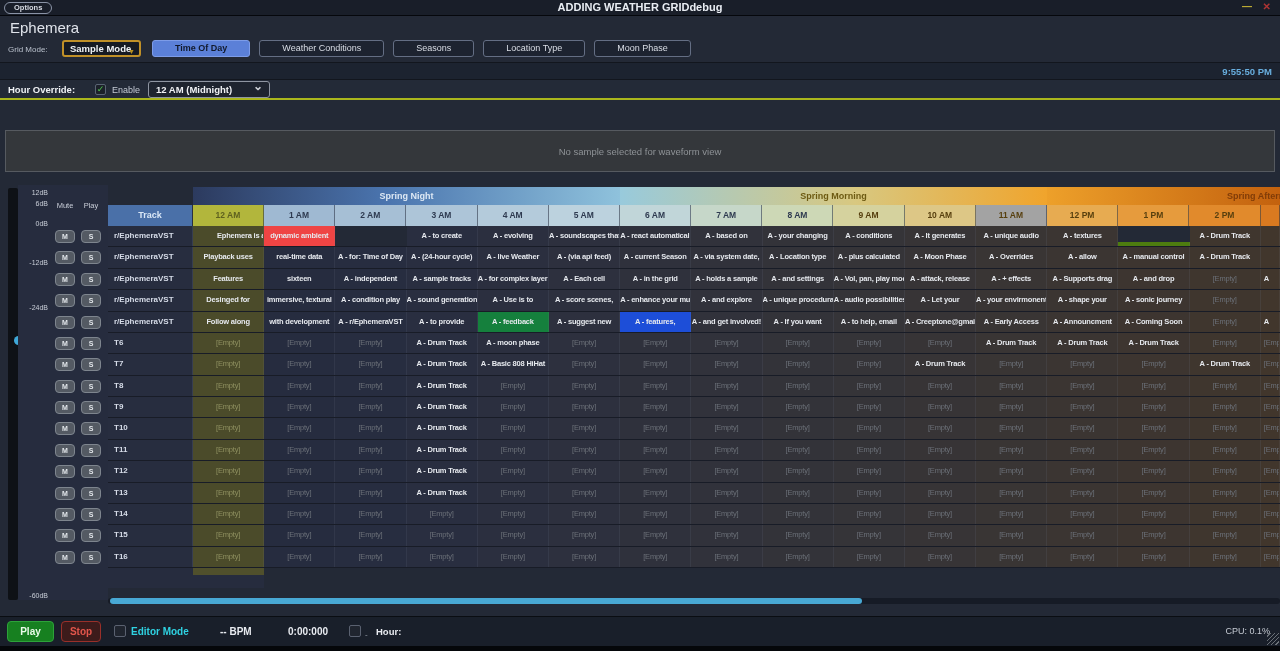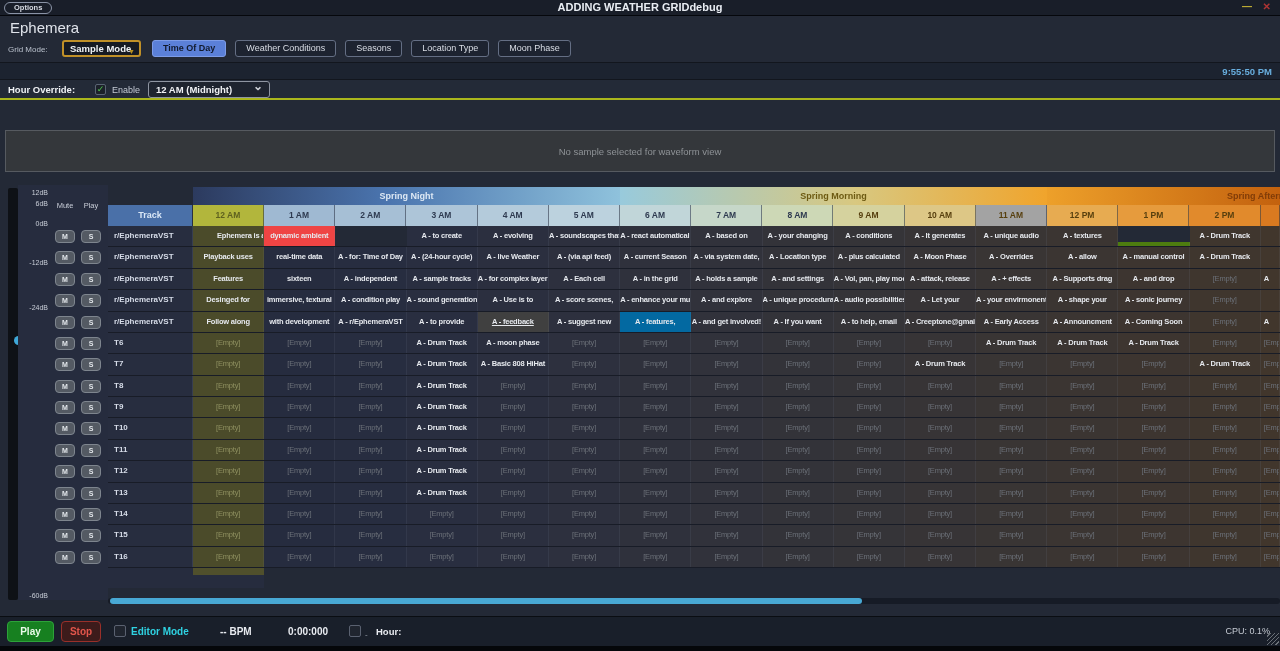--- a/index.html
+++ b/index.html
@@ -19,21 +19,21 @@
   #win-close { position:absolute; right:9px; top:1px; color:#ae3434; font-size:10px; font-weight:bold; }
 
   
   #app-name { position:absolute; left:10px; top:19px; color:#dfe3ea; font-size:15px; }
   #gm-label { position:absolute; left:8px; top:45px; color:#b9c0cc; font-size:8px; }
   #gm-select { position:absolute; left:62px; top:40px; width:79px; height:17px;
     background:#161a23; border:2px solid #c09028; border-radius:3px; color:#f0f2f5;
     font-size:9.5px; font-weight:bold; line-height:13px; padding-left:6px; }
   #gm-caret { position:absolute; right:4px; top:3px; color:#b89020; font-size:7px; }
   #tabs { position:absolute; left:152px; top:40px; display:flex; gap:9px; height:17px; }
-  .tab { height:17px; padding:0 10px; border:1px solid #646e84; border-radius:3px;
+  .tab { height:17px; padding:0 22px; border:1px solid #646e84; border-radius:3px;
     background:#1d2330; color:#d9dde5; font-size:9px; line-height:15px; }
   .tab.selected { background:#5b80d8; border-color:#7d9ce8; color:#11192c; font-weight:bold; }
 
   
   #statusbar { position:absolute; left:0; top:62px; width:1280px; height:18px;
     background:#1c2330; border-top:1px solid #12161e; border-bottom:1px solid #12161e; }
   #status-text { position:absolute; left:8px; top:4px; color:#68aede; font-size:9px; font-weight:bold; white-space:nowrap; }
   #clock { position:absolute; right:8px; top:3px; color:#68aede; font-size:9.5px; font-weight:bold; }
 
   
@@ -357,23 +357,23 @@
           <div class="cell c13" style="background: rgb(61, 53, 48);">A - sonic journey</div>
           <div class="cell c14 empty" style="background: rgb(63, 54, 46);">[Empty]</div>
           <div class="cell c15 partial" style="background: rgb(65, 54, 44);"></div>
         </div>
         <div class="grow">
           <div class="rlabel">r/EphemeraVST</div>
           <div class="cell c0" style="background: rgb(75, 75, 42);">Follow along</div>
           <div class="cell c1" style="background: rgb(38, 44, 63);">with development</div>
           <div class="cell c2" style="background: rgb(39, 45, 64);">A - r/EphemeraVST</div>
           <div class="cell c3" style="background: rgb(41, 46, 64);">A - to provide</div>
-          <div class="cell c4" style="background: #404040; text-decoration: underline;">A - feedback</div>
+          <div class="cell c4" style="background: #15803d;">A - feedback</div>
           <div class="cell c5" style="background: rgb(45, 48, 62);">A - suggest new</div>
-          <div class="cell c6" style="background: #0369a1;">A - features,</div>
+          <div class="cell c6" style="background: #1d4ed8;">A - features,</div>
           <div class="cell c7" style="background: rgb(49, 50, 59);">A - and get involved!</div>
           <div class="cell c8" style="background: rgb(51, 51, 57);">A - If you want</div>
           <div class="cell c9" style="background: rgb(53, 52, 56);">A - to help, email</div>
           <div class="cell c10" style="background: rgb(55, 52, 54);">A - Creeptone@gmail...</div>
           <div class="cell c11" style="background: rgb(57, 53, 52);">A - Early Access</div>
           <div class="cell c12" style="background: rgb(59, 53, 50);">A - Announcment</div>
           <div class="cell c13" style="background: rgb(61, 53, 48);">A - Coming Soon</div>
           <div class="cell c14 empty" style="background: rgb(63, 54, 46);">[Empty]</div>
           <div class="cell c15 partial" style="background: rgb(65, 54, 44);">A</div>
         </div>

